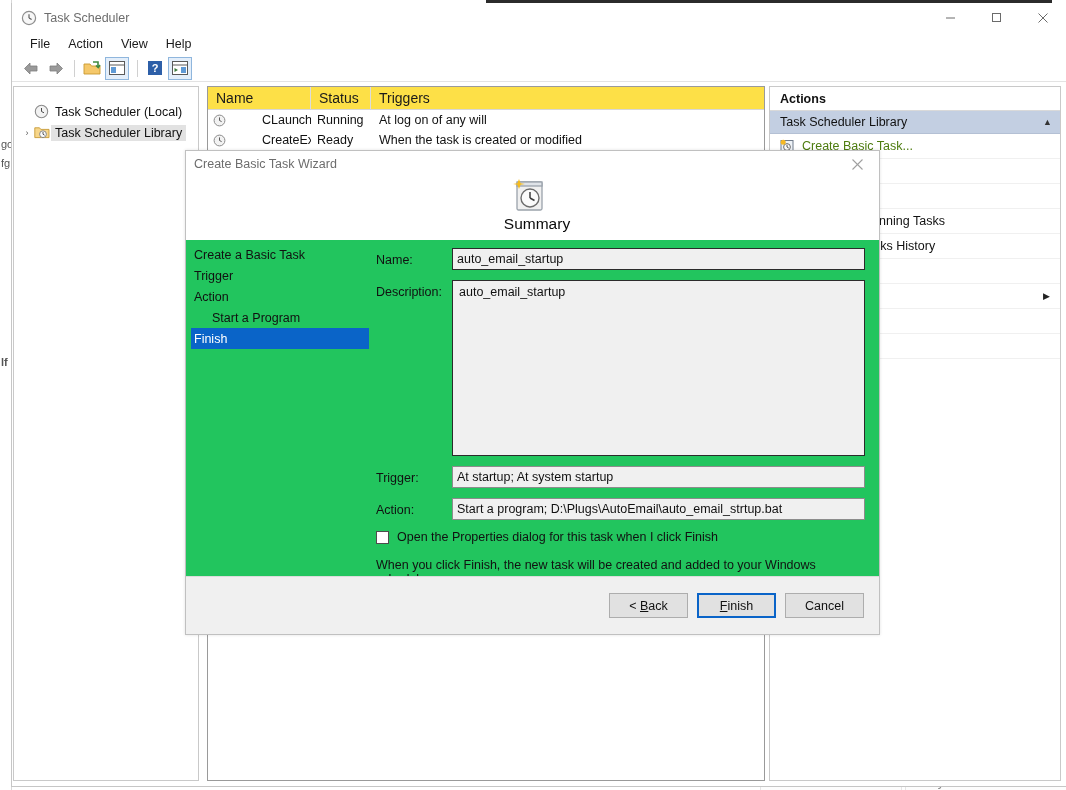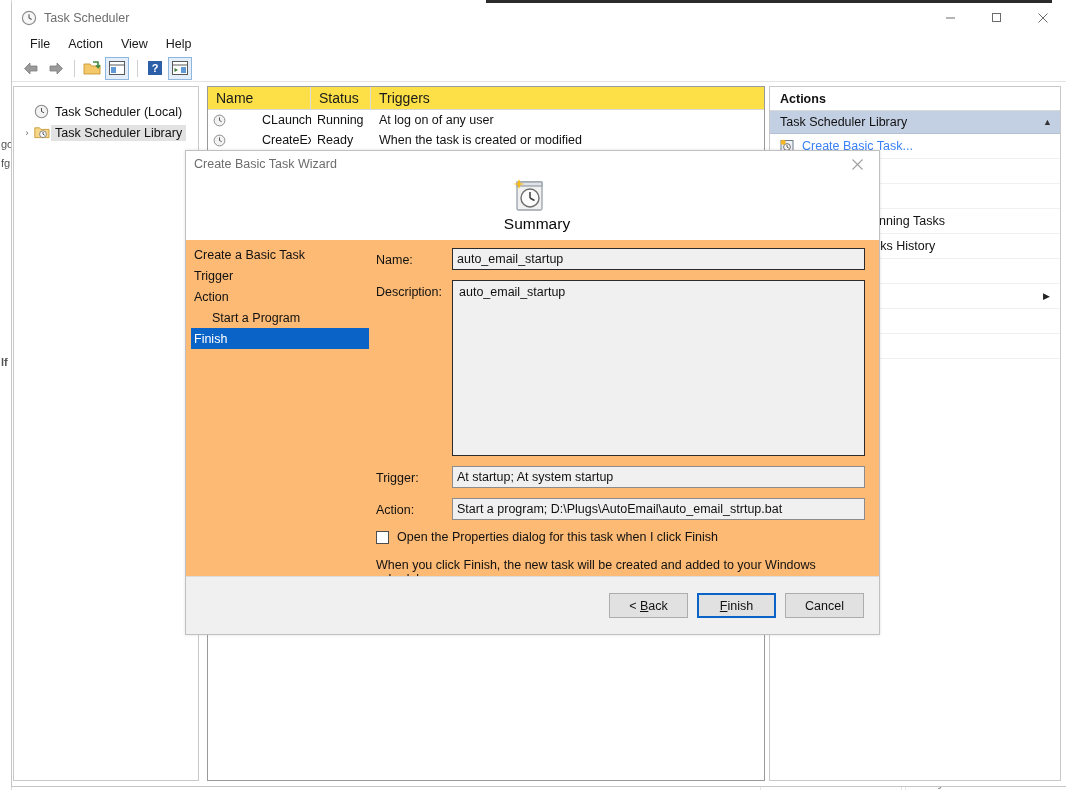--- a/index.html
+++ b/index.html
@@ -195,21 +195,21 @@
   }
   .wz-head {
     height: 63px; background: #ffffff; display: flex; align-items: center;
     padding-left: 9px;
     flex-direction: column;
   }
   .wz-head .wz-head-icon { width: 38px; height: 38px; margin-right: 14px; }
   .wz-head .wz-head-text { font-size: 15.5px; color: #0a0a0a; }
   .wz-body {
     position: absolute; left: 0; top: 89px; right: 0; bottom: 57px;
-    background: #fdba74;
+    background: #22c55e;
   }
   .wz-steps {
     position: absolute; left: 5px; top: 4px; width: 178px;
     font-size: 12.5px; color: #111;
   }
   .wz-step { height: 21px; display: flex; align-items: center; padding-left: 3px; }
   .wz-step.sub { padding-left: 21px; }
   .wz-step.active {
     background: #0a64c8; color: #ffffff;
   }
@@ -408,21 +408,21 @@
           <span class="clock-ico">
             <svg width="13" height="13" viewBox="0 0 13 13">
               <circle cx="6.5" cy="6.5" r="5.4" fill="#f2f2f2" stroke="#8b8b8b" stroke-width="1"></circle>
               <line x1="6.5" y1="6.5" x2="6.5" y2="3.4" stroke="#4a4a4a" stroke-width="0.9"></line>
               <line x1="6.5" y1="6.5" x2="8.6" y2="7.6" stroke="#4a4a4a" stroke-width="0.9"></line>
             </svg>
           </span>
           <span>CLaunch</span>
         </div>
         <div class="cell col-status">Running</div>
-        <div class="cell col-trig">At log on of any user</div>
+        <div class="cell col-trig">At log on of any will</div>
       </div>
       <div class="list-row">
         <div class="cell col-name">
           <span class="clock-ico">
             <svg width="13" height="13" viewBox="0 0 13 13">
               <circle cx="6.5" cy="6.5" r="5.4" fill="#f2f2f2" stroke="#8b8b8b" stroke-width="1"></circle>
               <line x1="6.5" y1="6.5" x2="6.5" y2="3.4" stroke="#4a4a4a" stroke-width="0.9"></line>
               <line x1="6.5" y1="6.5" x2="8.6" y2="7.6" stroke="#4a4a4a" stroke-width="0.9"></line>
             </svg>
           </span>
@@ -443,21 +443,21 @@
       <div class="action-item">
         <span class="aicon">
           <svg width="15" height="14" viewBox="0 0 15 14">
             <rect x="1" y="1.5" width="12" height="11.5" fill="#eef2f7" stroke="#6f7b8a" stroke-width="1"></rect>
             <circle cx="7" cy="8" r="3.4" fill="#fafafa" stroke="#5d5d5d" stroke-width="0.9"></circle>
             <line x1="7" y1="8" x2="7" y2="5.8" stroke="#444" stroke-width="0.9"></line>
             <line x1="7" y1="8" x2="8.7" y2="9" stroke="#444" stroke-width="0.9"></line>
             <circle cx="3.2" cy="3.3" r="2.5" fill="#f5b824"></circle>
           </svg>
         </span>
-        <span style="color:#3b82f6">Create Basic Task...</span>
+        <span style="color:#4d7c0f">Create Basic Task...</span>
       </div>
       <div class="action-item">
         <span class="aicon">
           <svg width="15" height="14" viewBox="0 0 15 14">
             <rect x="1" y="1.5" width="12" height="11.5" fill="#eef2f7" stroke="#6f7b8a" stroke-width="1"></rect>
             <circle cx="7" cy="8" r="3.4" fill="#fafafa" stroke="#5d5d5d" stroke-width="0.9"></circle>
           </svg>
         </span>
         <span>Create Task...</span>
       </div>

